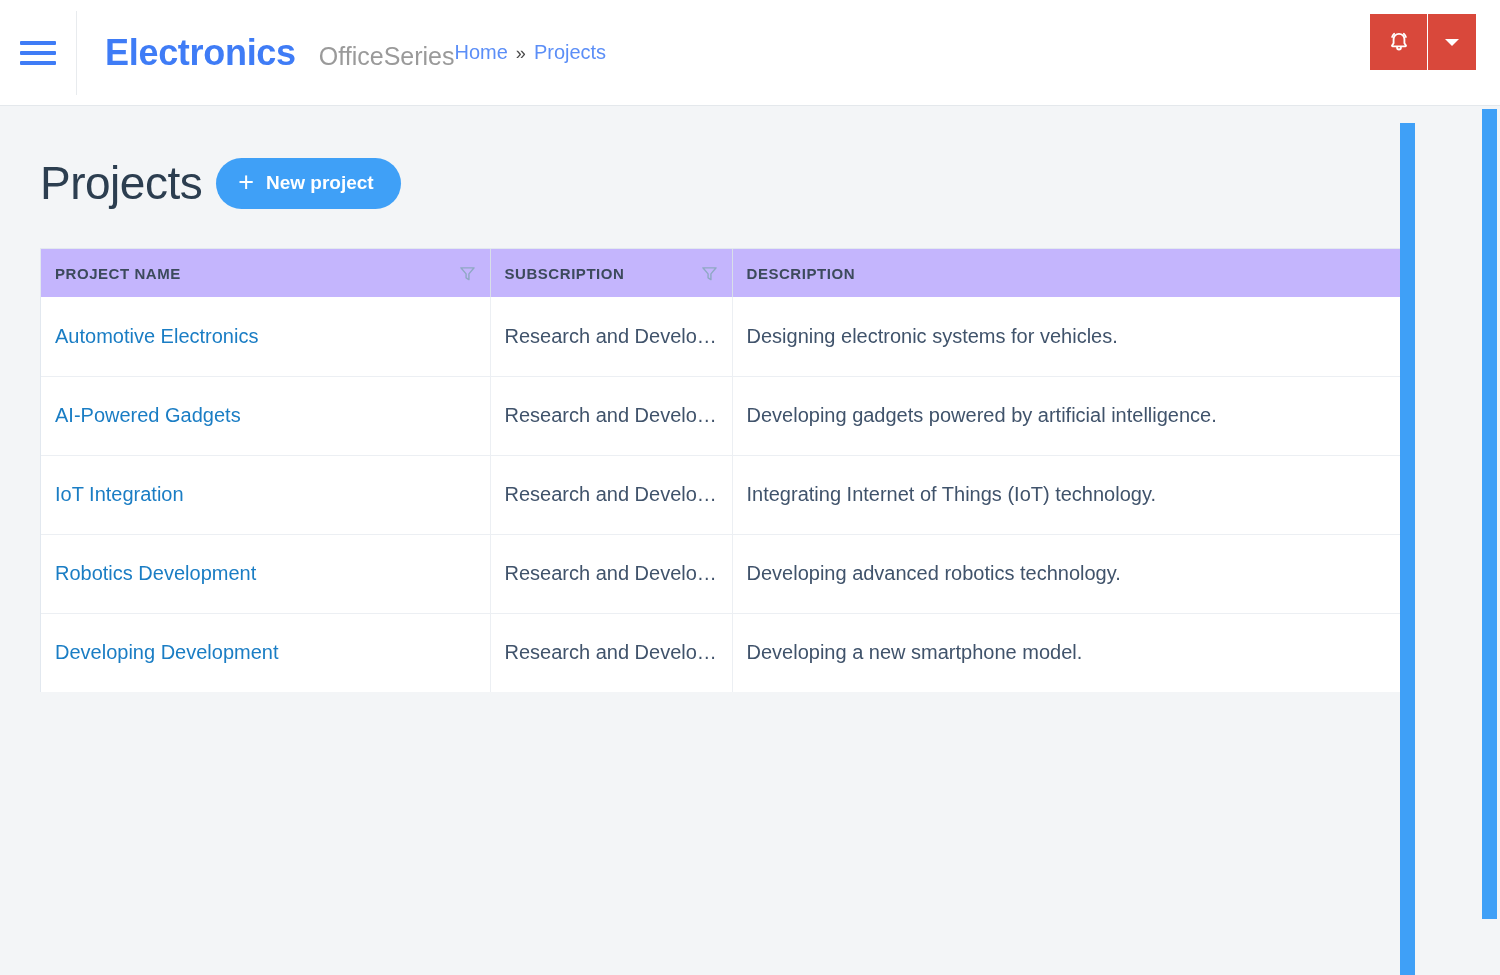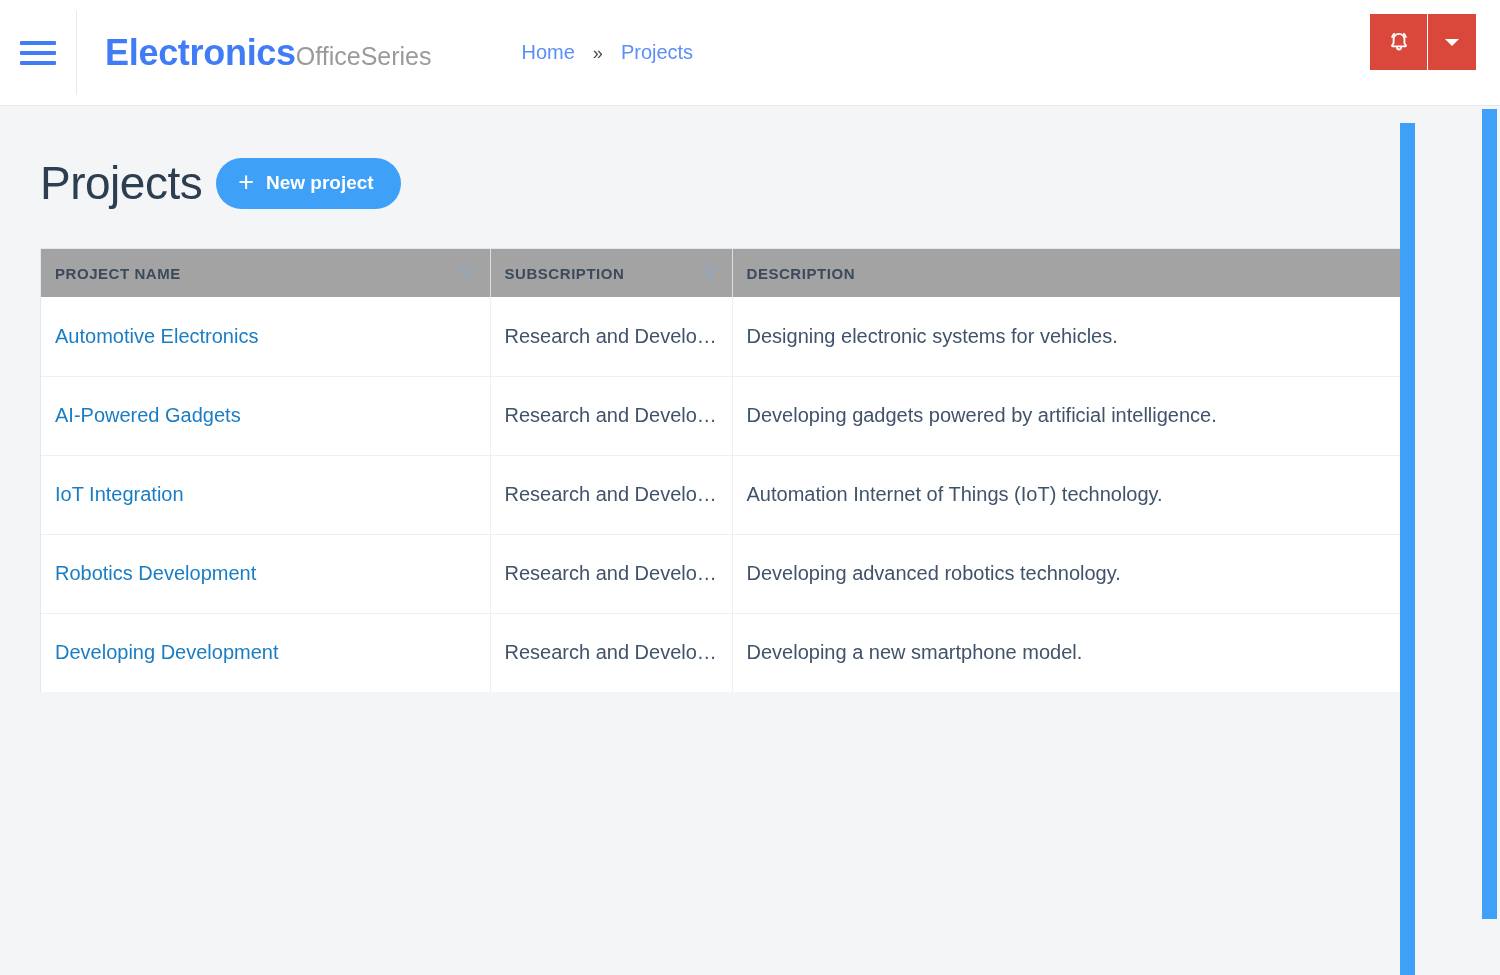--- a/index.html
+++ b/index.html
@@ -52,28 +52,27 @@
   }
   .brand-title {
     font-size: 36px;
     font-weight: bold;
     color: #3f7cf6;
     letter-spacing: -0.3px;
   }
   .brand-sub {
     font-size: 25px;
     color: #9a9a9a;
-    margin-left: 0;
+    margin-left: 23px;
   }
   .breadcrumb {
-    margin-left: 90px;
     font-size: 20px;
     display: flex;
     align-items: flex-end;
-    gap: 18px;
+    gap: 8px;
     flex: 0 0 auto;
   }
   .breadcrumb a {
     color: #5b8ef7;
     text-decoration: none;
     cursor: pointer;
   }
   .breadcrumb .sep {
     color: #4a4a4a;
     font-size: 18px;
@@ -145,21 +144,21 @@
     background: #ffffff;
     border: 1px solid #e2e8ef;
     border-bottom: none;
   }
   table {
     width: 100%;
     border-collapse: collapse;
     table-layout: fixed;
   }
   thead th {
-    background: #a3a3a3;
+    background: #c4b5fd;
     height: 48px;
     font-size: 15px;
     font-weight: bold;
     letter-spacing: 0.55px;
     color: #3c4a5c;
     text-align: left;
     padding: 0 14px;
     border-right: 1px solid #d8dfe8;
     vertical-align: middle;
   }
@@ -294,21 +293,21 @@
           <td>Designing electronic systems for vehicles.</td>
         </tr>
         <tr>
           <td><a class="proj-link" href="#">AI-Powered Gadgets</a></td>
           <td>Research and Develop…</td>
           <td>Developing gadgets powered by artificial intelligence.</td>
         </tr>
         <tr>
           <td><a class="proj-link" href="#">IoT Integration</a></td>
           <td>Research and Develop…</td>
-          <td>Automation Internet of Things (IoT) technology.</td>
+          <td>Integrating Internet of Things (IoT) technology.</td>
         </tr>
         <tr>
           <td><a class="proj-link" href="#">Robotics Development</a></td>
           <td>Research and Develop…</td>
           <td>Developing advanced robotics technology.</td>
         </tr>
         <tr>
           <td><a class="proj-link" href="#">Developing Development</a></td>
           <td>Research and Develop…</td>
           <td>Developing a new smartphone model.</td>

